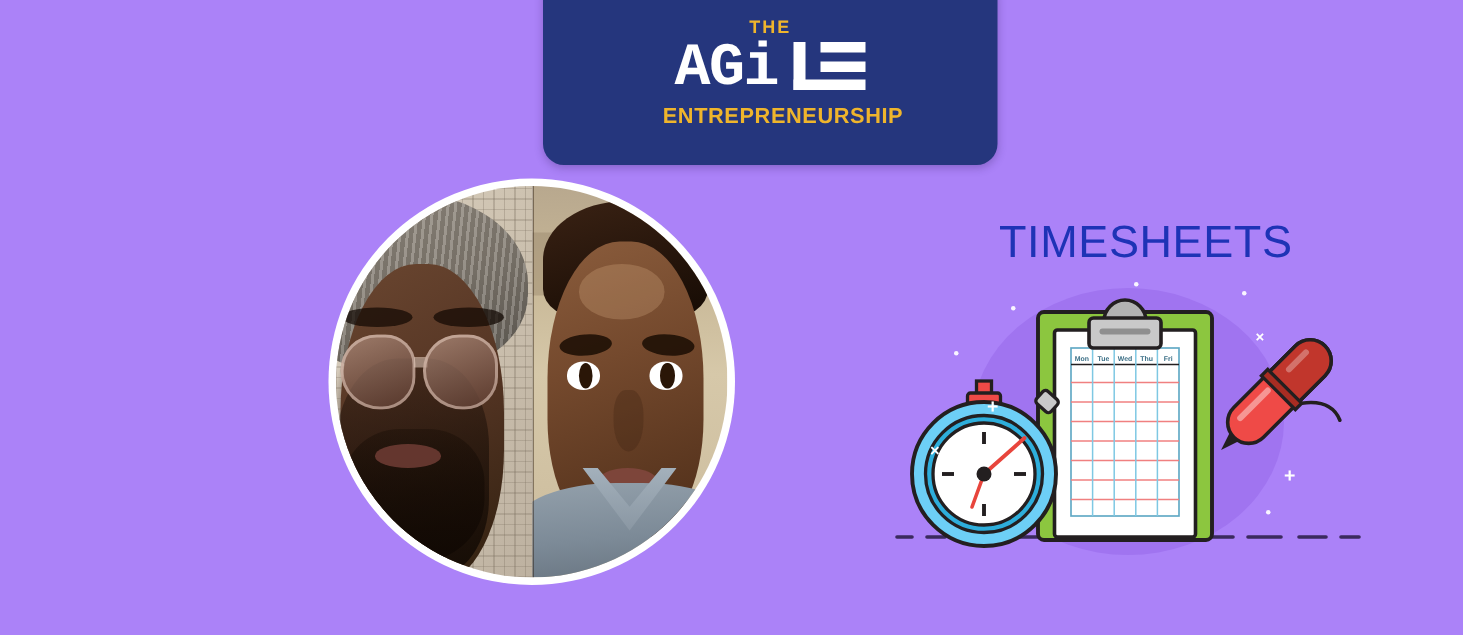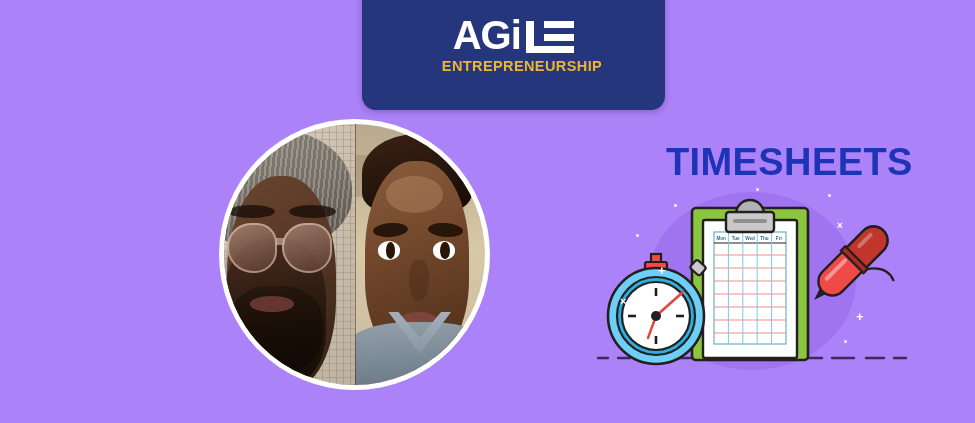--- a/index.html
+++ b/index.html
@@ -41,21 +41,22 @@
     margin-top: 12px;
     font-size: 12px;
     font-weight: bold;
     letter-spacing: 1.3px;
     color: #efb52c;
     line-height: 12px;
   }
   .wordmark {
     position: relative;
     height: 44px;
-    margin-top: 13px;
+    margin-top: 1px;
+    font-family: Liberation Mono, monospace;
   }
   .wordmark-text {
     font-size: 40px;
     font-weight: bold;
     letter-spacing: -1px;
     color: #ffffff;
     line-height: 44px;
     display: inline-block;
   }
   
@@ -310,22 +311,22 @@
     width: 1px;
     height: 100%;
     background: rgba(40,24,12,0.45);
   }
 
   
   .headline {
     position: absolute;
     left: 666px;
     top: 146px;
-    font-size: 38px;
-    font-weight: bold;
+    font-size: 30px;
+    font-weight: normal;
     letter-spacing: 0.4px;
     color: #1e33b6;
     line-height: 32px;
     white-space: nowrap;
   }
 
   
   .illo {
     position: absolute;
     left: 596px;
@@ -358,20 +359,21 @@
     background: #ffffff;
     opacity: 0.92;
   }
 </style>
 </head>
 <body>
 
 <div class="stage">
 
   <div class="brand-card">
+    <div class="brand-the">THE</div>
 
     <div class="wordmark">
       <span class="wordmark-text">AGi</span>
       <span class="le-mark">
         <i class="le-stem"></i>
         <i class="le-bar-t"></i>
         <i class="le-bar-m"></i>
         <i class="le-bar-b"></i>
       </span>
     </div>

